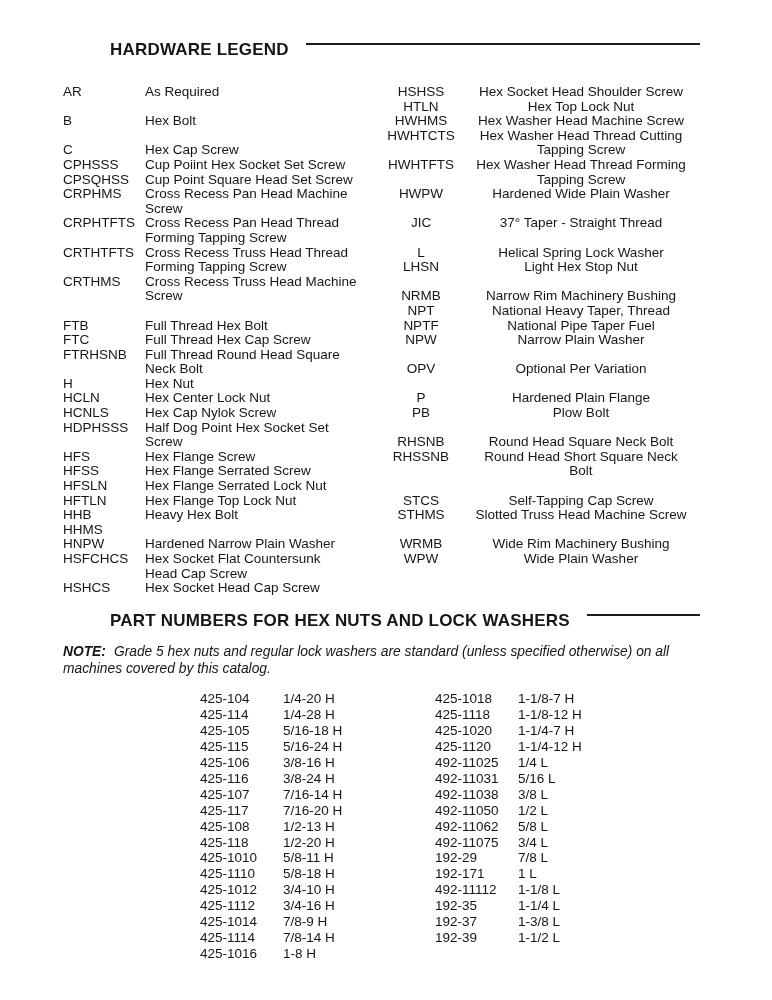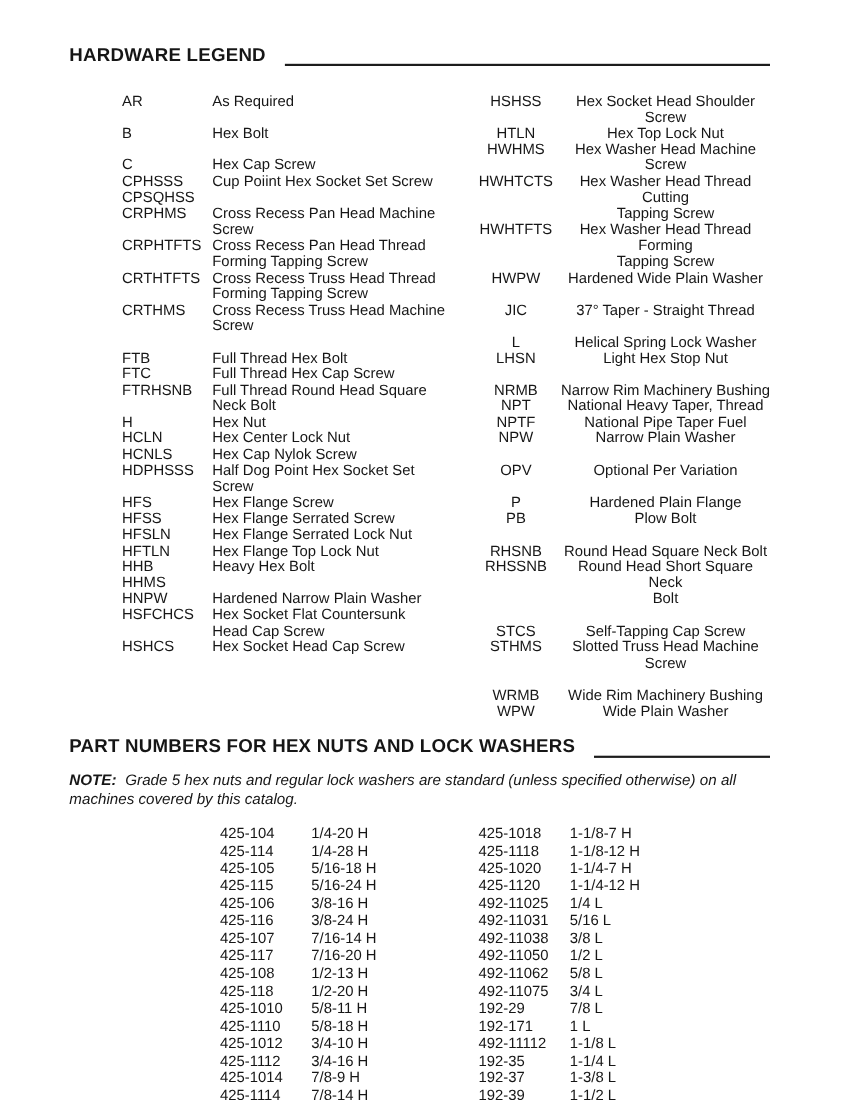--- a/index.html
+++ b/index.html
@@ -14,21 +14,22 @@
     -webkit-font-smoothing: antialiased;
   }
   .page {
     box-sizing: border-box;
     width: 772px;
     height: 1000px;
     padding: 40px 72px 20px 63px;
   }
   .section-title-row {
     display: flex;
-    align-items: flex-end;
+    align-items: flex-start;
+    margin-left: 47px;
   }
   .section-title {
     font-size: 17px;
     font-weight: bold;
     margin: 0;
     letter-spacing: 0.2px;
     white-space: nowrap;
   }
   .title-rule {
     flex: 1;
@@ -37,21 +38,21 @@
     margin-left: 17px;
     margin-top: 3px;
   }
   
   .legend-columns {
     display: flex;
     margin-top: 25px;
     font-size: 13.5px;
     line-height: 14.6px;
   }
-  .legend-col-left { width: 317px; flex-shrink: 0; margin-left: 48px; }
+  .legend-col-left { width: 317px; flex-shrink: 0; }
   .legend-col-right { flex: 1; text-align: center; }
   .legend-group { margin-bottom: 14.6px; }
   .legend-group:last-child { margin-bottom: 0; }
   .legend-entry { display: flex; }
   .legend-abbr { width: 82px; flex-shrink: 0; }
   .legend-def { flex: 1; white-space: pre-line; }
   
   .parts-section { margin-top: 15px; }
   .note {
     margin: 13px 0 12px 0;
@@ -105,20 +106,21 @@
             <div class="legend-entry">
               <span class="legend-abbr">C</span>
               <span class="legend-def">Hex Cap Screw</span>
             </div>
             <div class="legend-entry">
               <span class="legend-abbr">CPHSSS</span>
               <span class="legend-def">Cup Poiint Hex Socket Set Screw</span>
             </div>
             <div class="legend-entry">
               <span class="legend-abbr">CPSQHSS</span>
+              <span class="legend-def">Cup Point Square Head Set Screw</span>
             </div>
             <div class="legend-entry">
               <span class="legend-abbr">CRPHMS</span>
               <span class="legend-def">Cross Recess Pan Head Machine
 Screw</span>
             </div>
             <div class="legend-entry">
               <span class="legend-abbr">CRPHTFTS</span>
               <span class="legend-def">Cross Recess Pan Head Thread
 Forming Tapping Screw</span>

